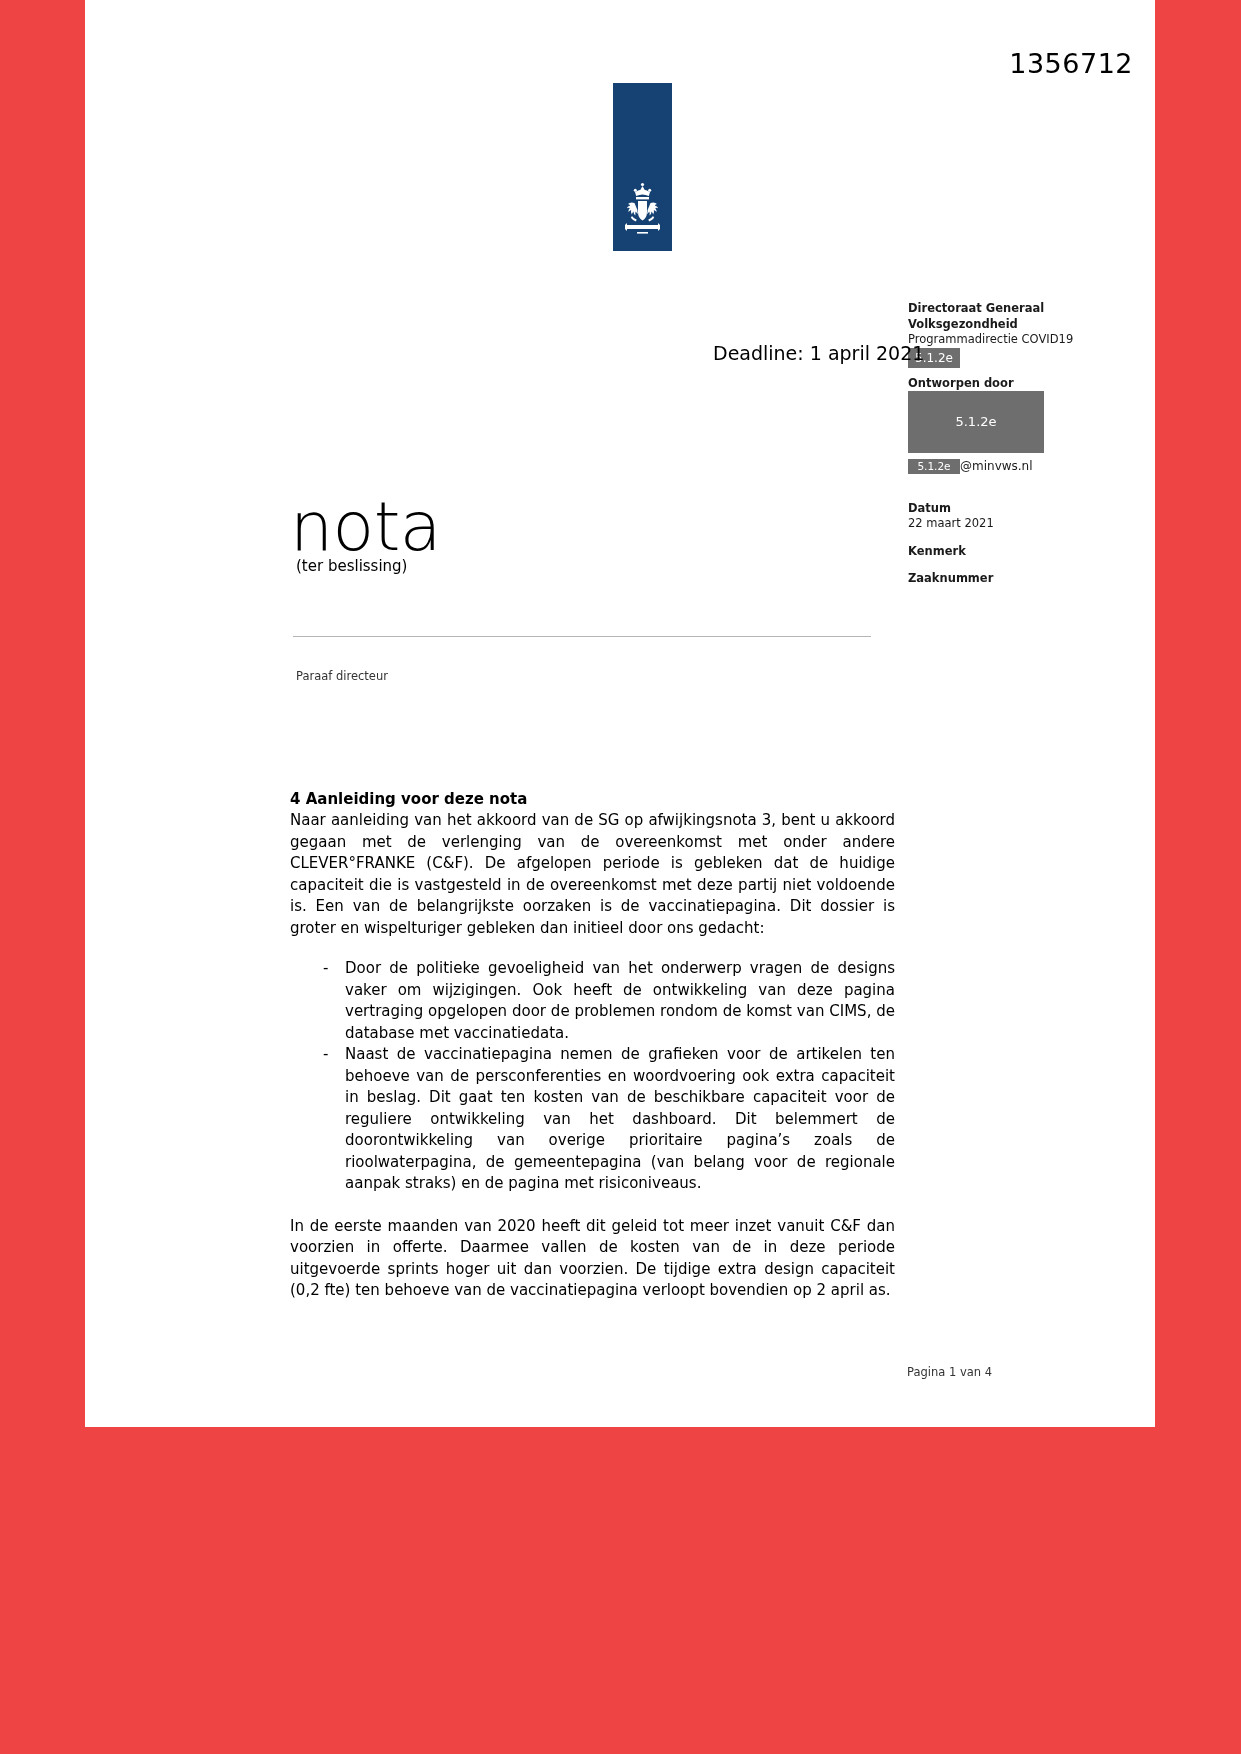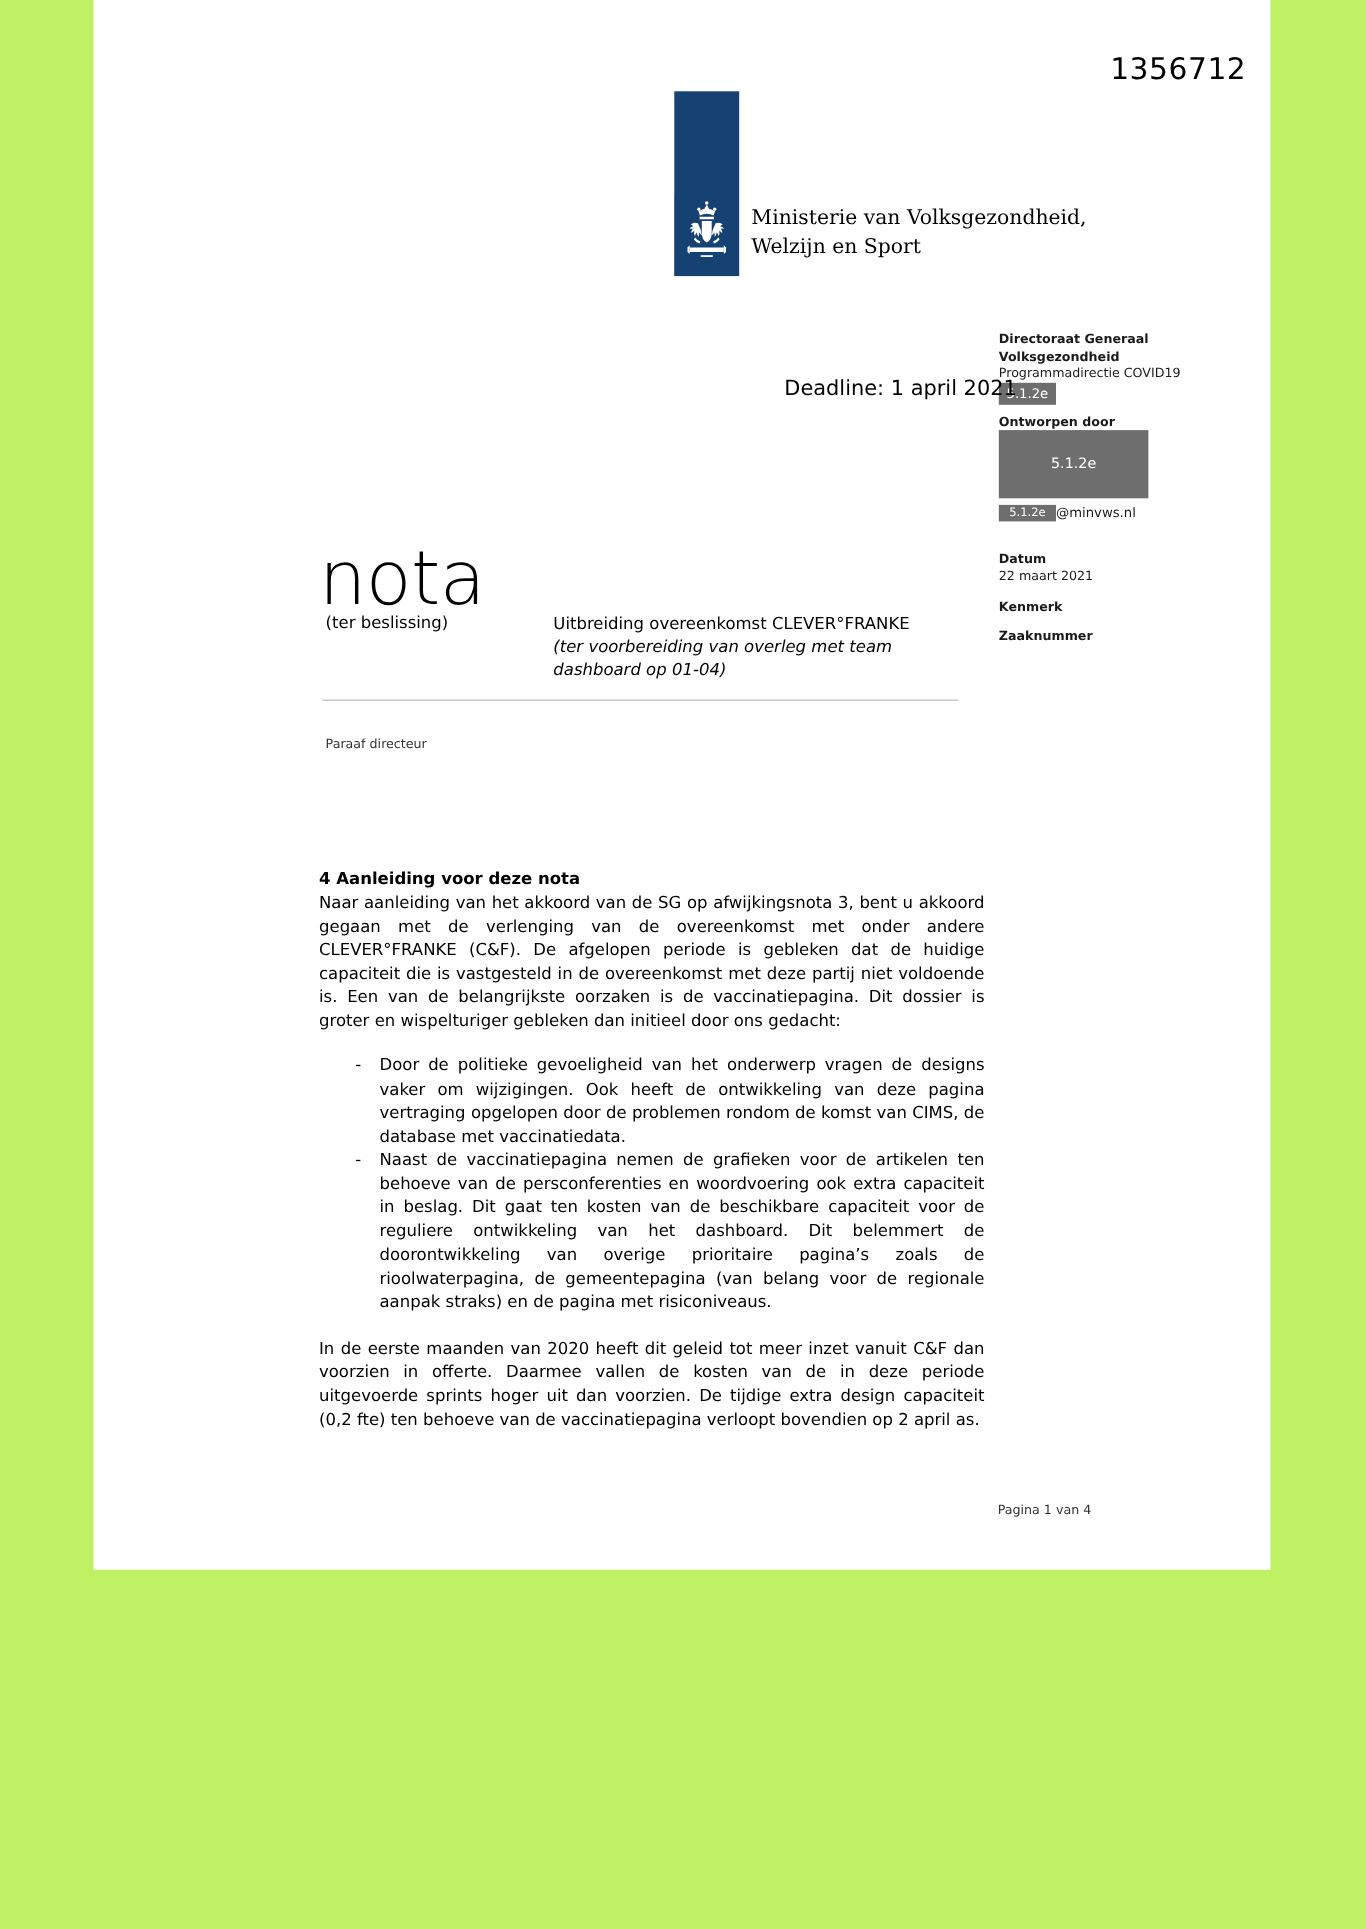--- a/index.html
+++ b/index.html
@@ -7,21 +7,21 @@
     padding: 0;
     background: #f0f0f0;
   }
   body {
     font-family: "DejaVu Sans", sans-serif;
   }
   .page {
     position: relative;
     width: 1241px;
     height: 1754px;
-    background: #bef264;
+    background: #ef4444;
     overflow: hidden;
   }
   .sheet {
     position: absolute;
     left: 85px;
     top: 0;
     width: 1070px;
     height: 1427px;
     background: #ffffff;
   }
@@ -234,24 +234,20 @@
           <path d="M37.5 25 q4 -1.5 6.5 1 q-1.5 0.4 -2.2 1.6 q2.6 0.6 3.4 2.6 q-1.8 -0.6 -3 -0.2 q1.6 1.8 1.4 4 q-1.4 -1.6 -2.8 -2 q0.8 2.6 -0.6 4.6 q-0.4 -2 -1.6 -3.2 q-0.2 2.6 -2 4 q0.4 -2.4 -0.4 -4 q-0.8 1.8 -2.4 2.6 q1 -2 0.8 -4 z"></path>
           <path d="M40 38 q-1.6 2.6 -4.6 3.4 l0.6 2 q3.4 -1 5.2 -3.6 z"></path>
 
           <path d="M14 47 h31 v4 h-31 z"></path>
           <path d="M12 47 l2 -2 v8 l-2 -2 z"></path>
           <path d="M47 47 l-2 -2 v8 l2 -2 z"></path>
 
           <rect x="24" y="54" width="11" height="1.6"></rect>
         </g>
       </svg>
-    </div>
-    <div class="logo-text">
-      <div>Ministerie van Volksgezondheid,</div>
-      <div>Welzijn en Sport</div>
     </div>
 
     <div class="meta">
       <div class="row b">Directoraat Generaal</div>
       <div class="row b">Volksgezondheid</div>
       <div class="row">Programmadirectie COVID19</div>
       <div><span class="redact">5.1.2e</span></div>
       <div style="height:8px"></div>
       <div class="row b">Ontworpen door</div>
       <div class="redact-big">
@@ -265,24 +261,20 @@
       <div style="height:12px"></div>
       <div class="row b">Kenmerk</div>
       <div style="height:12px"></div>
       <div class="row b">Zaaknummer</div>
     </div>
 
     <div class="deadline">Deadline: 1 april 2021</div>
 
     <div class="nota">nota</div>
     <div class="terbeslissing">(ter beslissing)</div>
-    <div class="subject">
-      <div>Uitbreiding overeenkomst CLEVER°FRANKE</div>
-      <div class="it">(ter voorbereiding van overleg met team dashboard op 01-04)</div>
-    </div>
     <div class="rule"></div>
     <div class="paraaf">Paraaf directeur</div>
 
     <div class="body">
       <h2>4  Aanleiding voor deze nota</h2>
       <p>Naar aanleiding van het akkoord van de SG op afwijkingsnota 3, bent u akkoord gegaan met de verlenging van de overeenkomst met onder andere CLEVER°FRANKE (C&amp;F). De afgelopen periode is gebleken dat de huidige capaciteit die is vastgesteld in de overeenkomst met deze partij niet voldoende is. Een van de belangrijkste oorzaken is de vaccinatiepagina. Dit dossier is groter en wispelturiger gebleken dan initieel door ons gedacht:</p>
       <ul class="dash">
         <li><span class="dash-mark">-</span><span>Door de politieke gevoeligheid van het onderwerp vragen de designs vaker om wijzigingen. Ook heeft de ontwikkeling van deze pagina vertraging opgelopen door de problemen rondom de komst van CIMS, de database met vaccinatiedata.</span></li>
         <li><span class="dash-mark">-</span><span>Naast de vaccinatiepagina nemen de grafieken voor de artikelen ten behoeve van de persconferenties en woordvoering ook extra capaciteit in beslag. Dit gaat ten kosten van de beschikbare capaciteit voor de reguliere ontwikkeling van het dashboard. Dit belemmert de doorontwikkeling van overige prioritaire pagina’s zoals de rioolwaterpagina, de gemeentepagina (van belang voor de regionale aanpak straks) en de pagina met risiconiveaus.</span></li>
       </ul>

